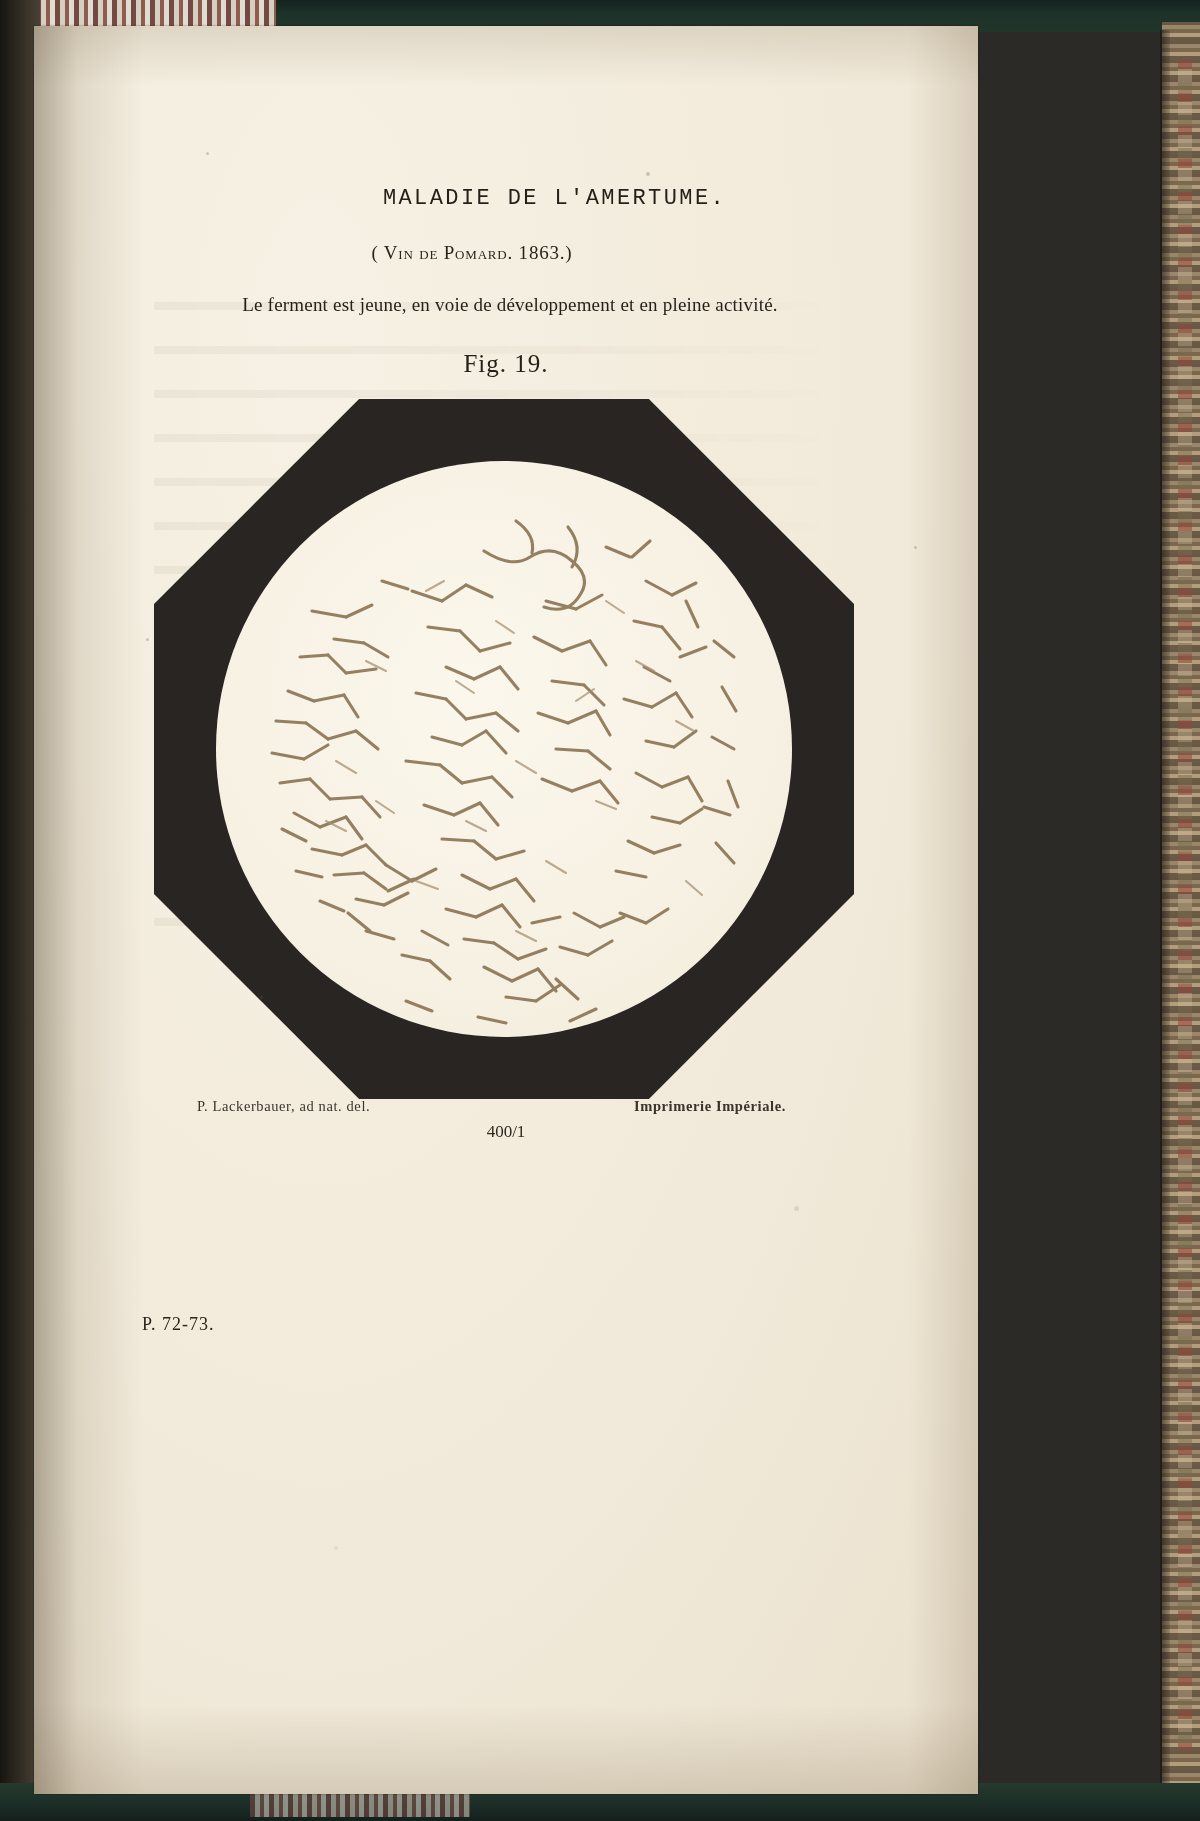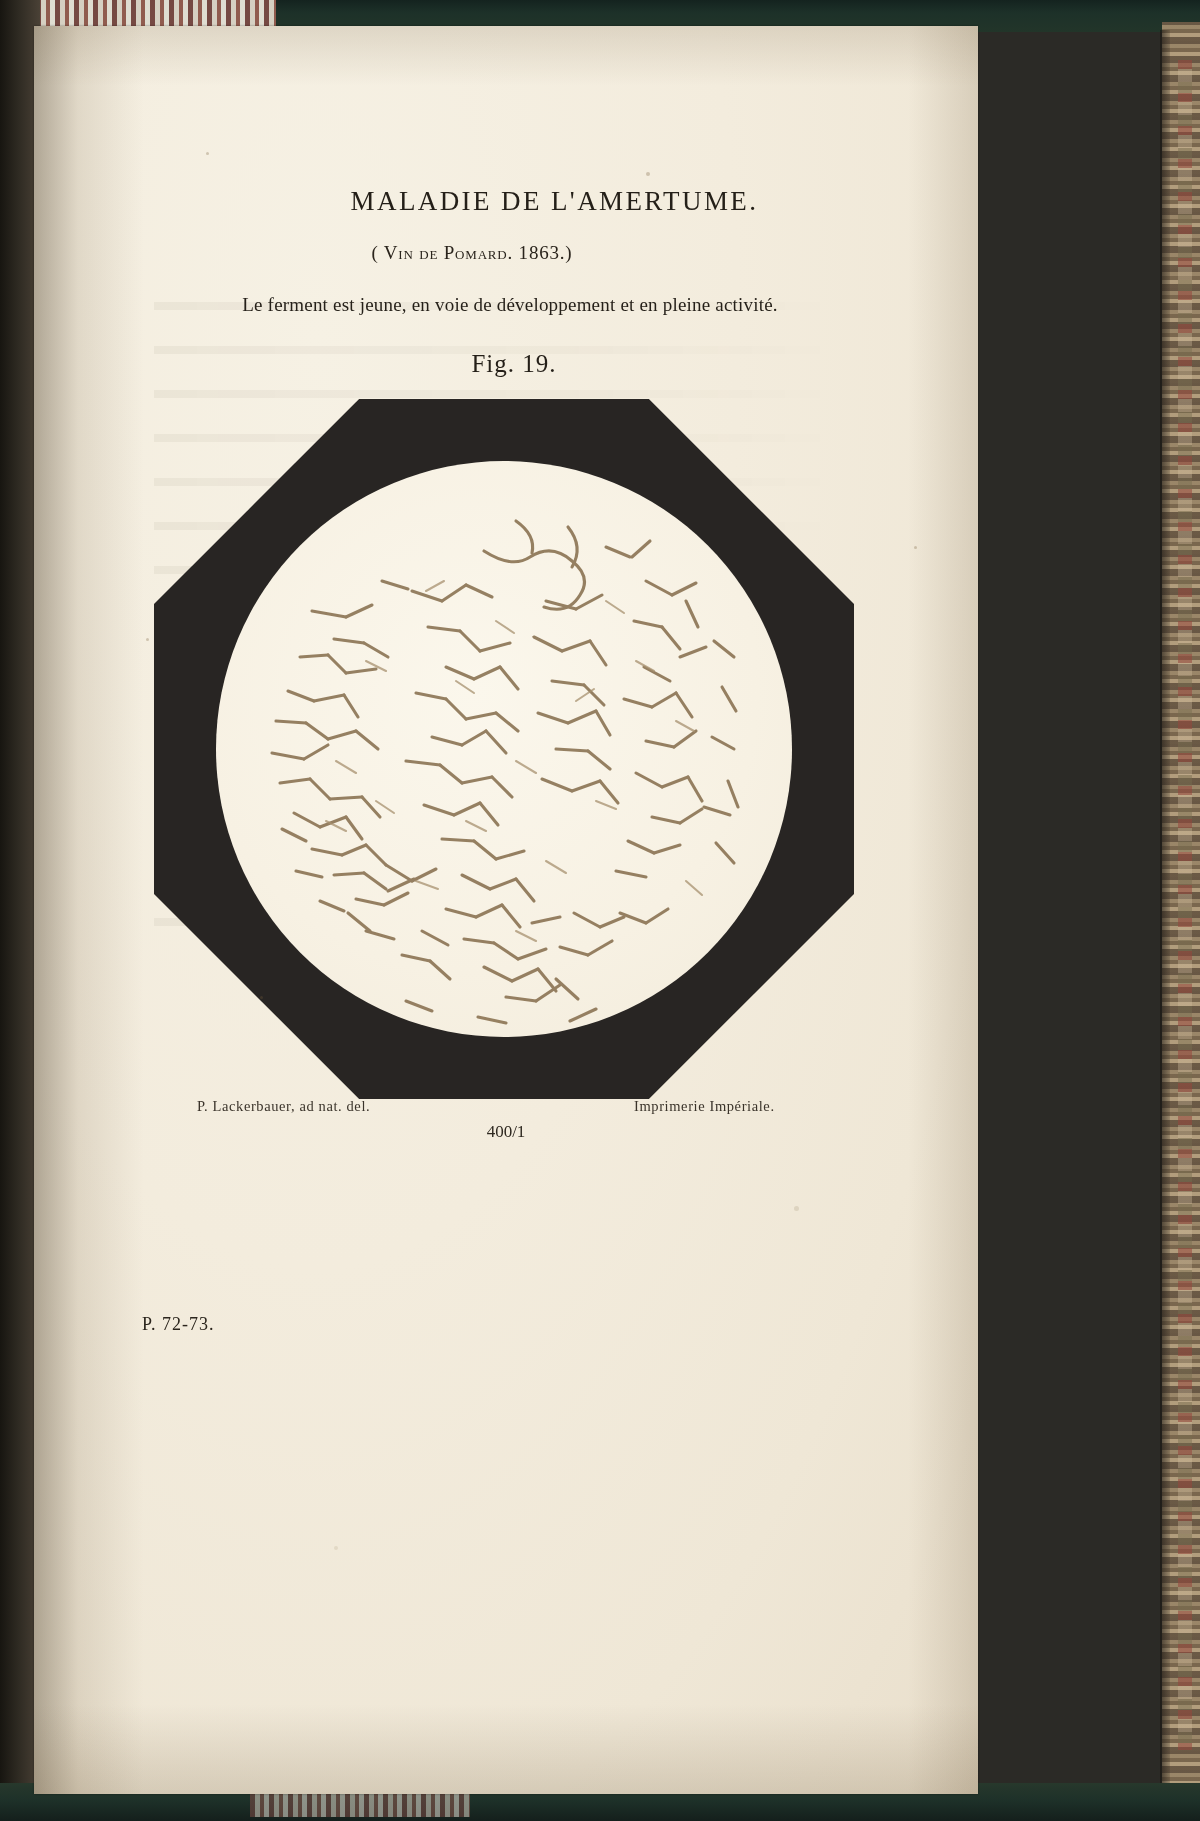--- a/index.html
+++ b/index.html
@@ -167,22 +167,22 @@
   .content {
     position: absolute;
     left: 0; top: 0;
     width: 944px; height: 1768px;
   }
   .title {
     position: absolute;
     top: 160px;
     width: 1041px;
     text-align: center;
-    font-family: Liberation Serif, serif;
-    font-size: 27px;
+    font-family: Liberation Mono, monospace;
+    font-size: 22px;
     letter-spacing: 2.4px;
     color: #241f18;
   }
   .subtitle {
     position: absolute;
     top: 216px;
     width: 876px;
     text-align: center;
     font-size: 19px;
     letter-spacing: 0.8px;
@@ -199,21 +199,20 @@
     color: #241f18;
   }
   .figlabel {
     position: absolute;
     top: 324px;
     width: 944px;
     text-align: center;
     font-size: 25px;
     letter-spacing: 1px;
     color: #241f18;
-    padding-left: 8px;
   }
 
   
   .plate {
     position: absolute;
     left: 120px;
     top: 373px;
     width: 700px;
     height: 700px;
   }
@@ -244,20 +243,21 @@
     letter-spacing: 0.6px;
     color: #3a332a;
   }
   .credit-right {
     position: absolute;
     top: 1072px;
     left: 600px;
     font-size: 14.5px;
     letter-spacing: 0.6px;
     color: #3a332a;
+    font-weight: bold;
   }
   .scale {
     position: absolute;
     top: 1096px;
     width: 944px;
     text-align: center;
     font-size: 17px;
     color: #2e2820;
   }
   .pagenote {

